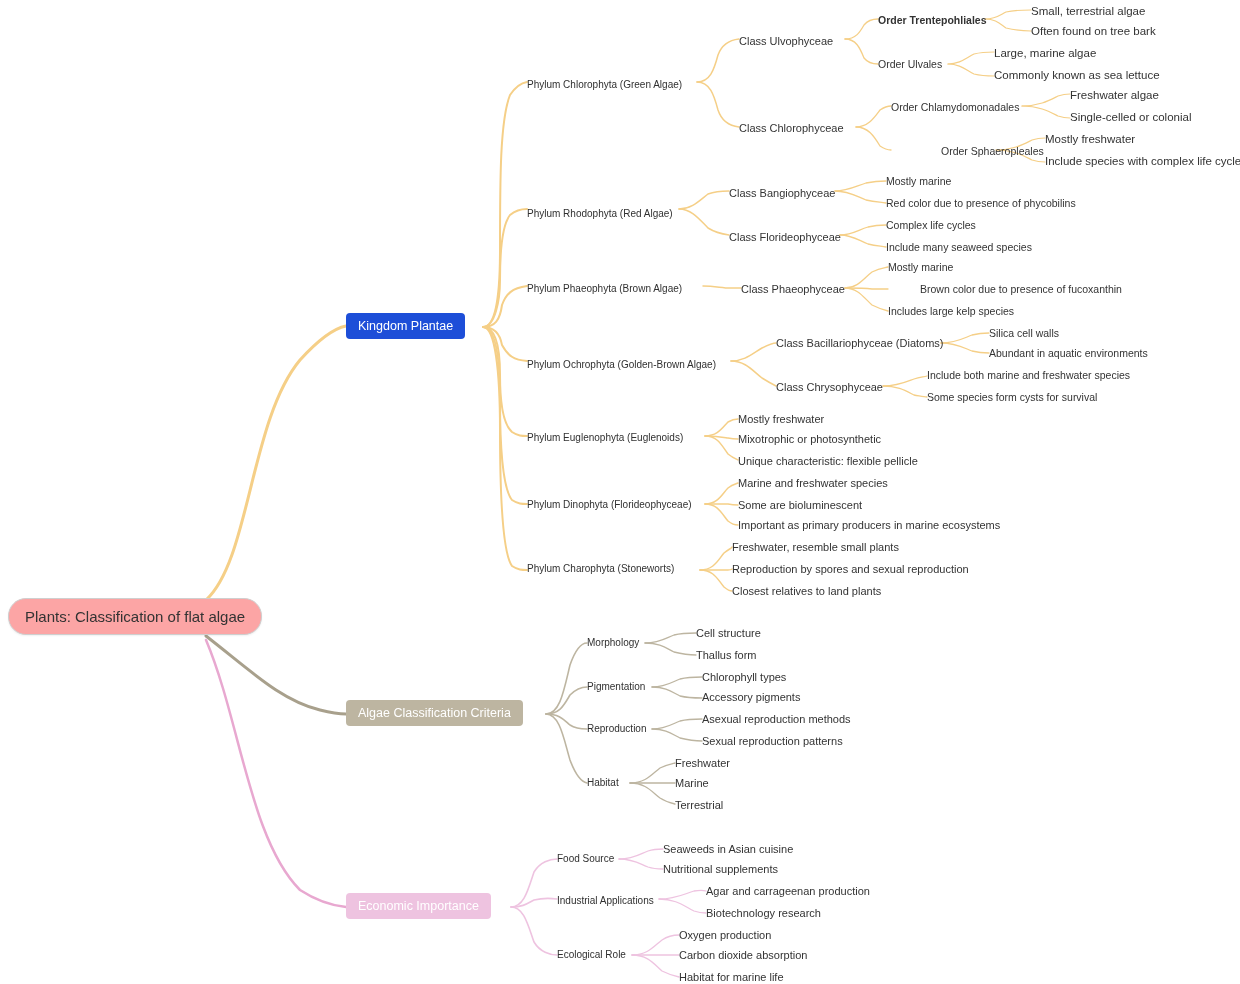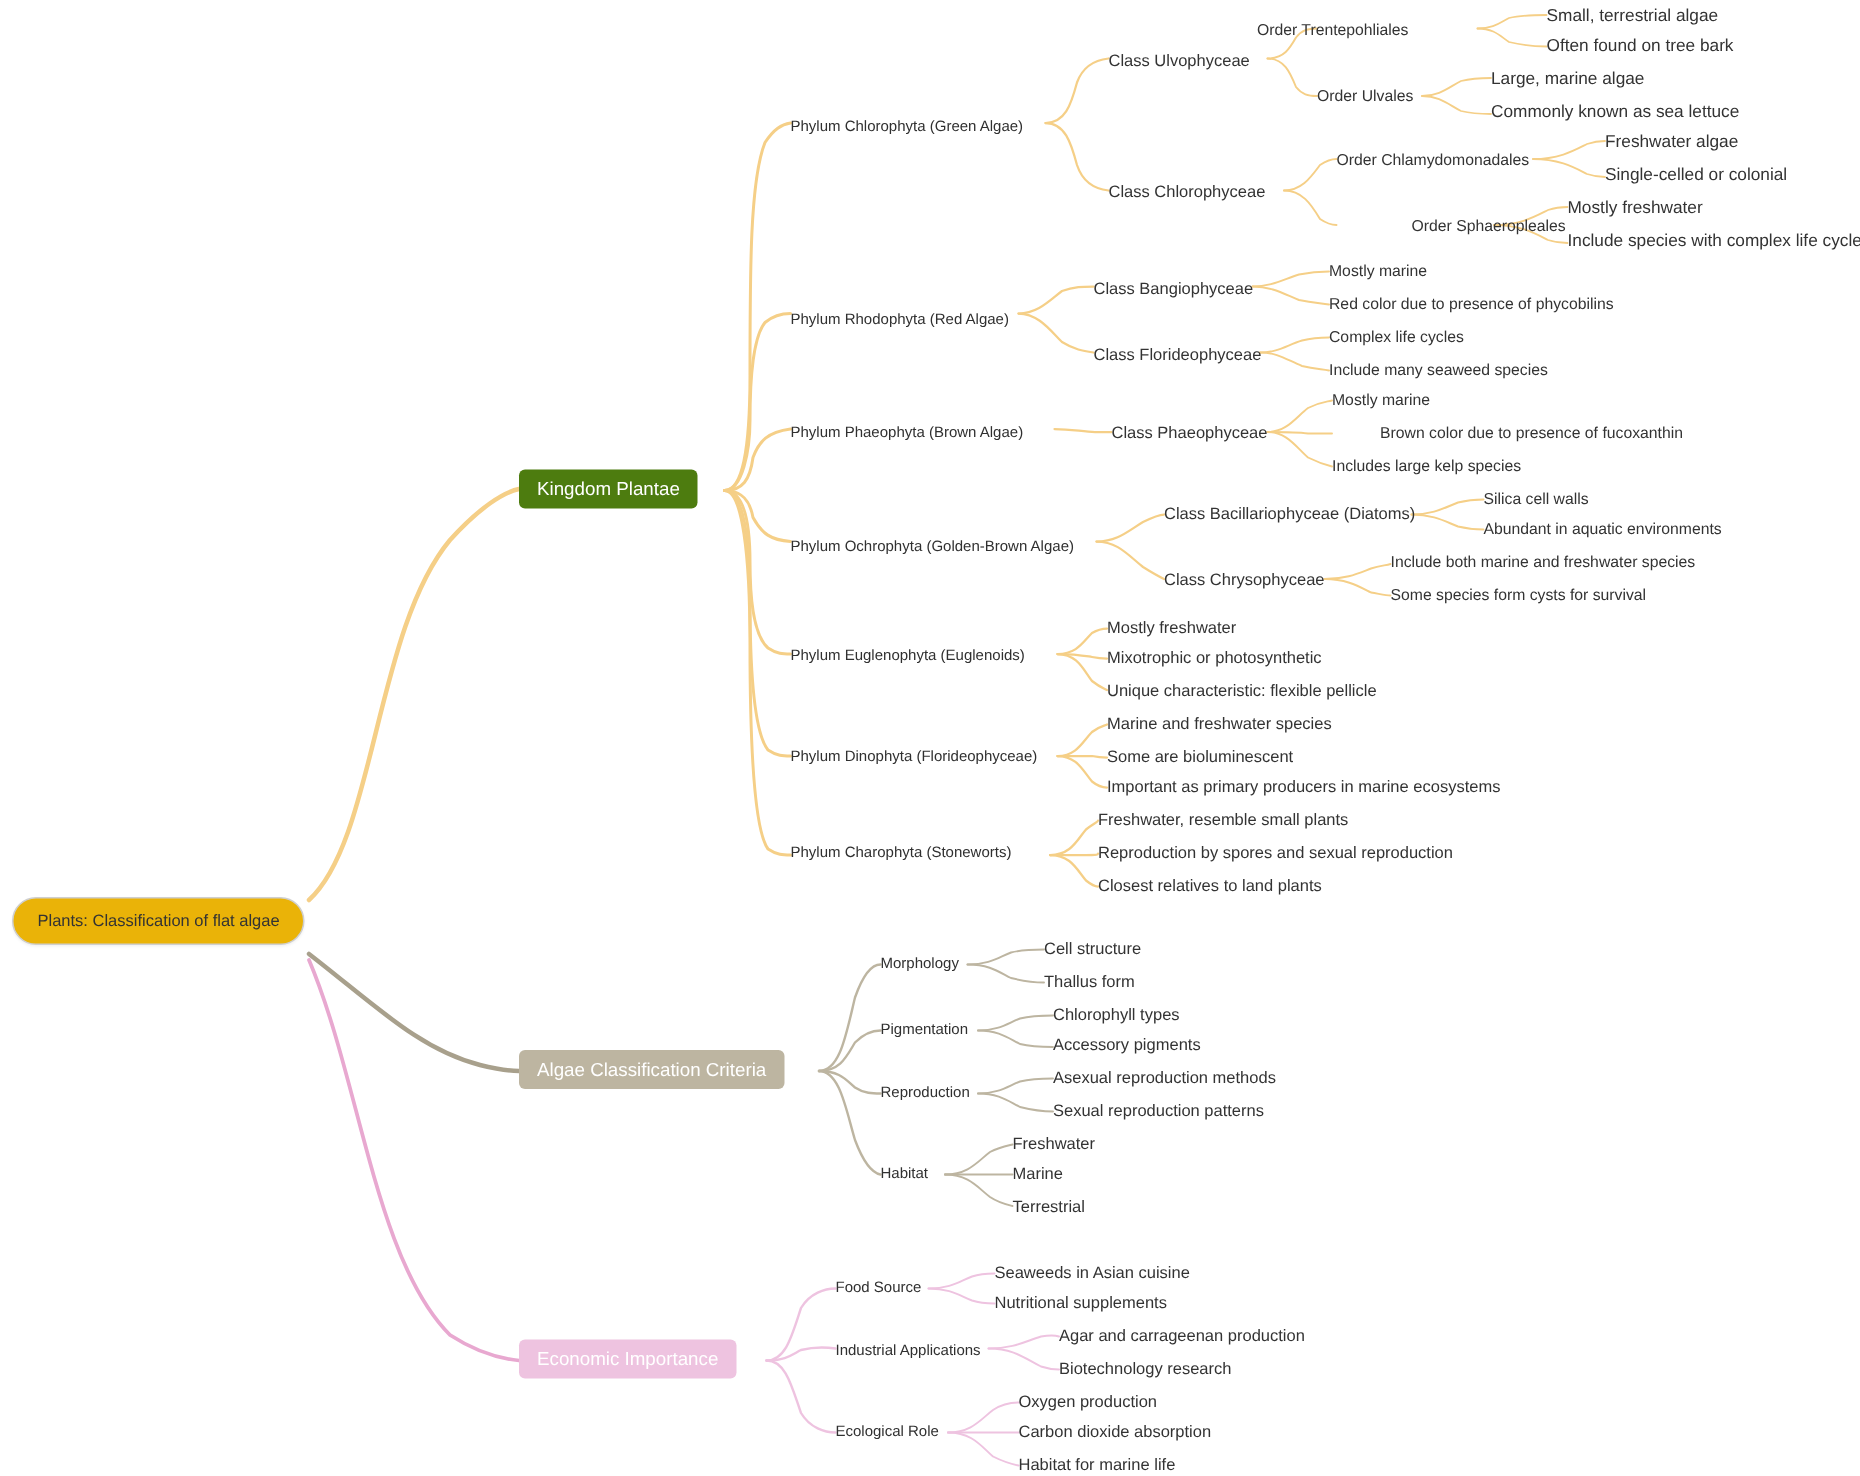--- a/index.html
+++ b/index.html
@@ -27,22 +27,22 @@
     pointer-events: none;
   }
   .node {
     position: absolute;
     white-space: nowrap;
     box-sizing: border-box;
   }
   .root-node {
     border: 1px solid #cfcfcf;
     border-radius: 18px;
-    background: #eab308;
-    font-size: 11px;
+    background: #fca5a5;
+    font-size: 15px;
     color: #333333;
     padding: 9px 16px;
     box-shadow: 0 1px 2px rgba(0,0,0,0.06);
   }
   .branch-node {
     border-radius: 4px;
     font-size: 12.5px;
     color: #ffffff;
     padding: 6px 12px;
   }
@@ -129,26 +129,26 @@
       <path d="M 619 859 C 634 859, 640 854, 648 851 C 654 849, 659 849, 663 849" fill="none" stroke="#eec3e0" stroke-width="1.3" stroke-linecap="round"></path>
       <path d="M 619 859 C 634 859, 640 864, 648 867 C 654 869, 659 869, 663 869" fill="none" stroke="#eec3e0" stroke-width="1.3" stroke-linecap="round"></path>
       <path d="M 659 899 C 676 899, 684 894, 694 891 C 700 890, 703 890, 706 891" fill="none" stroke="#eec3e0" stroke-width="1.3" stroke-linecap="round"></path>
       <path d="M 659 899 C 676 899, 684 906, 694 911 C 700 913, 703 913, 706 913" fill="none" stroke="#eec3e0" stroke-width="1.3" stroke-linecap="round"></path>
       <path d="M 632 955 C 648 955, 654 946, 662 940 C 668 936, 674 935, 679 935" fill="none" stroke="#eec3e0" stroke-width="1.3" stroke-linecap="round"></path>
       <path d="M 632 955 C 648 955, 654 955, 662 955 C 670 955, 674 955, 679 955" fill="none" stroke="#eec3e0" stroke-width="1.3" stroke-linecap="round"></path>
       <path d="M 632 955 C 648 955, 654 964, 662 971 C 670 975, 674 976, 679 977" fill="none" stroke="#eec3e0" stroke-width="1.3" stroke-linecap="round"></path>
     </svg>
   <div id="nodes-layer">
       <div class="node root-node" style="left: 8px; top: 598px;">Plants: Classification of flat algae</div>
-      <div class="node branch-node" style="left: 346px; top: 313px; background: #4d7c0f;">Kingdom Plantae</div>
+      <div class="node branch-node" style="left: 346px; top: 313px; background: #1d4ed8;">Kingdom Plantae</div>
       <div class="node branch-node" style="left: 346px; top: 700px; background: rgb(189, 181, 161);">Algae Classification Criteria</div>
       <div class="node branch-node" style="left: 346px; top: 893px; background: rgb(238, 195, 224);">Economic Importance</div>
       <div class="node leaf-node lvl2" style="left: 527px; top: 79px;">Phylum Chlorophyta (Green Algae)</div>
       <div class="node leaf-node lvl3" style="left: 739px; top: 35px;">Class Ulvophyceae</div>
-      <div class="node leaf-node lvl4" style="left: 838px; top: 14px;">Order Trentepohliales</div>
+      <div class="node leaf-node lvl4" style="left: 878px; top: 14px; font-weight: bold;">Order Trentepohliales</div>
       <div class="node leaf-node lvl5" style="left: 1031px; top: 5px;">Small, terrestrial algae</div>
       <div class="node leaf-node lvl5" style="left: 1031px; top: 25px;">Often found on tree bark</div>
       <div class="node leaf-node lvl4" style="left: 878px; top: 58px;">Order Ulvales</div>
       <div class="node leaf-node lvl5" style="left: 994px; top: 47px;">Large, marine algae</div>
       <div class="node leaf-node lvl5" style="left: 994px; top: 69px;">Commonly known as sea lettuce</div>
       <div class="node leaf-node lvl3" style="left: 739px; top: 122px;">Class Chlorophyceae</div>
       <div class="node leaf-node lvl4" style="left: 891px; top: 101px;">Order Chlamydomonadales</div>
       <div class="node leaf-node lvl5" style="left: 1070px; top: 89px;">Freshwater algae</div>
       <div class="node leaf-node lvl5" style="left: 1070px; top: 111px;">Single-celled or colonial</div>
       <div class="node leaf-node lvl4" style="left: 941px; top: 145px;">Order Sphaeropleales</div>

